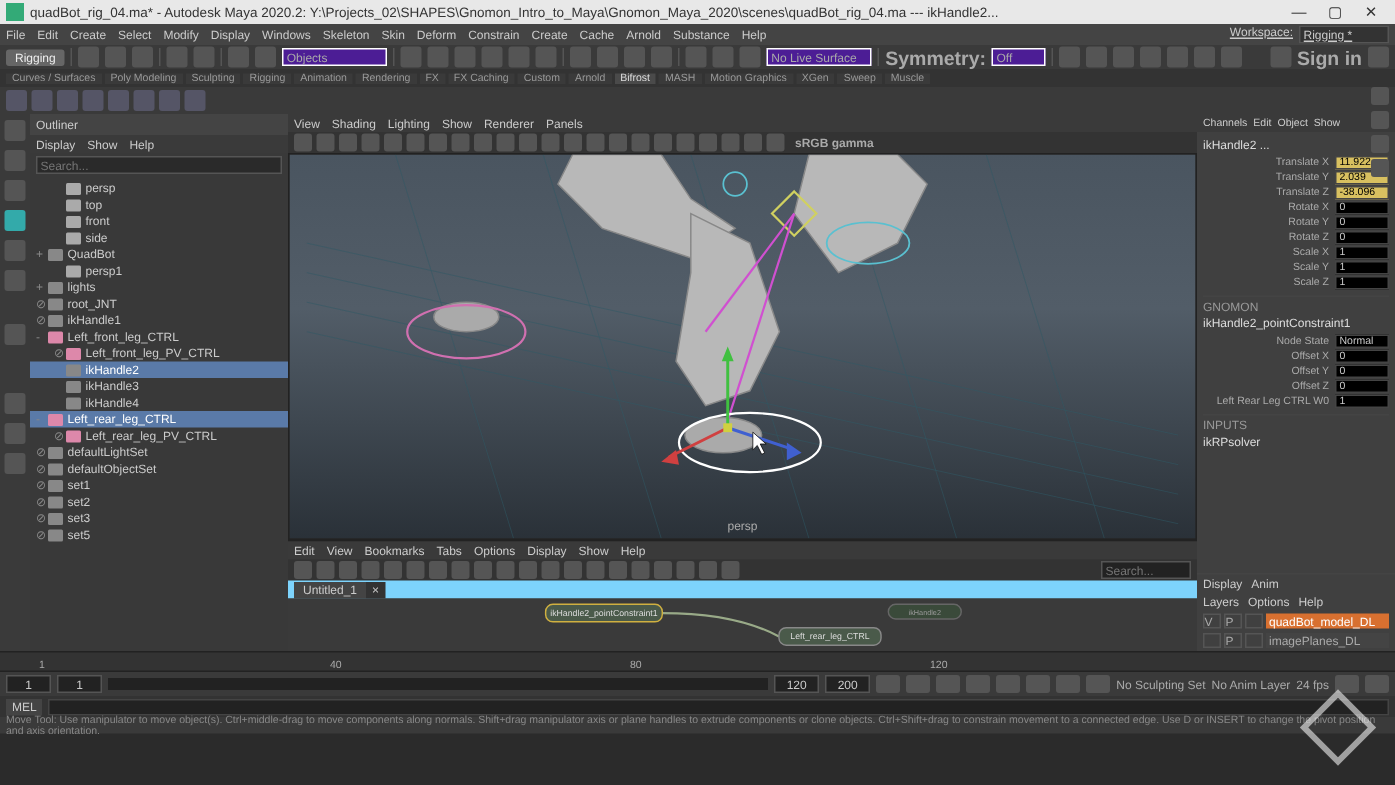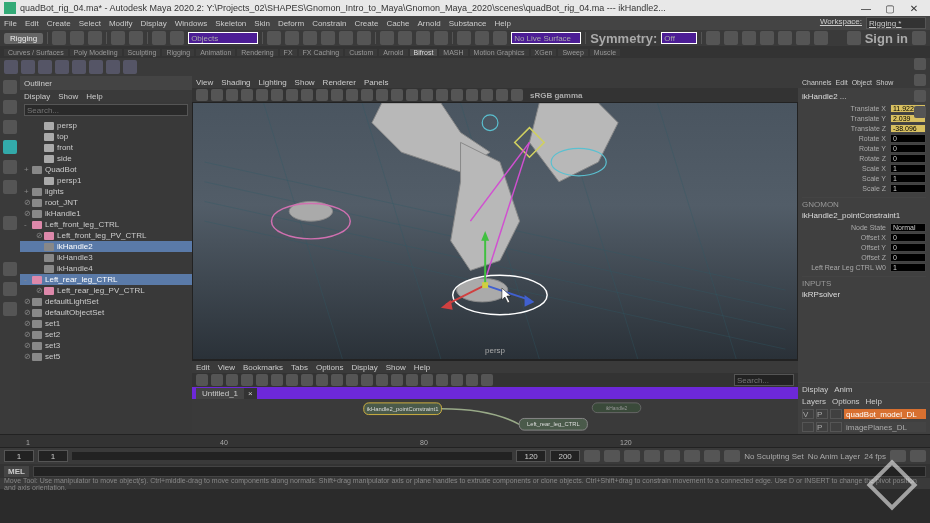--- a/index.html
+++ b/index.html
@@ -64,21 +64,21 @@
 .viewport { flex: 1; background: linear-gradient(180deg, #4a5560 0%, #525d68 40%, #2a3138 100%); position: relative; border: 1px solid #222; overflow:hidden; }
 .viewport .camera-label { position: absolute; bottom: 4px; left: 50%; transform: translateX(-50%); font-size: 8px; color: #aaa; }
 .viewport svg { position: absolute; inset: 0; width: 100%; height: 100%; }
 
 
 .nodeeditor { height: 74px; background: #393939; display: flex; flex-direction: column; border-top: 1px solid #222; }
 .nemenu { height: 12px; background: #3a3a3a; display: flex; align-items: center; gap: 8px; padding: 0 4px; font-size: 8px; color: #ccc; }
 .netools { height: 14px; background: #333; display: flex; align-items: center; gap: 3px; padding: 0 4px; }
 .netools .nbtn { width: 12px; height: 12px; background: #555; border-radius: 2px; }
 .netools input { background: #222; border: 1px solid #555; color: #aaa; font-size: 8px; height: 12px; width: 60px; padding: 0 2px; }
-.netabs { height: 12px; background: #6d28d9; display: flex; align-items: center; padding: 0 4px; font-size: 8px; }
+.netabs { height: 12px; background: #7dd3fc; display: flex; align-items: center; padding: 0 4px; font-size: 8px; }
 .netabs span { padding: 1px 6px; background: #444; color: #ccc; }
 .negraph { flex: 1; background: #3a3a3a; position: relative; }
 .negraph svg { position:absolute; inset:0; width:100%; height:100%; }
 
 
 .rightpanel { width: 132px; background: #404040; display: flex; flex-direction: column; }
 .rptabs { height: 12px; background: #3a3a3a; display: flex; align-items: center; gap: 4px; padding: 0 4px; font-size: 7px; color: #ccc; }
 .rptabs span { cursor: default; }
 .rpbody { flex: 1; padding: 2px 4px; }
 .rpheader { font-size: 8px; color: #ddd; margin: 2px 0; }
@@ -100,21 +100,21 @@
 .timelinebar { height: 30px; background: #2b2b2b; display: flex; flex-direction: column; }
 .tlruler { height: 14px; background: #333; position: relative; border-top: 1px solid #222; border-bottom: 1px solid #222; }
 .tlplay { height: 16px; background: #3a3a3a; display: flex; align-items: center; gap: 4px; padding: 0 4px; }
 .tlplay .tfield { background: #222; border: 1px solid #555; color: #ccc; font-size: 8px; height: 12px; width: 30px; padding: 0 2px; display:flex; align-items:center; justify-content:center; }
 .tlplay .pbtn { width: 16px; height: 12px; background: #555; border-radius: 2px; }
 .tlplay .slider { flex: 1; height: 8px; background: #222; position: relative; }
 .tlplay .label { font-size: 8px; color: #aaa; }
 
 
 .cmdbar { height: 14px; background: #333; display: flex; align-items: center; padding: 0 4px; gap: 4px; }
-.cmdbar .mel { font-size: 8px; color: #ccc; background: #444; padding: 1px 4px; font-weight: bold; }
+.cmdbar .mel { font-size: 8px; color: #ccc; background: #444; padding: 1px 4px; }
 .cmdbar input { flex: 1; background: #222; border: 1px solid #444; color: #ccc; font-size: 8px; height: 11px; padding: 0 2px; }
 
 
 .helpbar { height: 11px; background: #3a3a3a; display: flex; align-items: center; padding: 0 4px; font-size: 7px; color: #888; }
 
 
 .watermark { position: absolute; right: 10px; bottom: 20px; font-size: 28px; font-weight: bold; color: rgba(240,240,240,0.6); letter-spacing: 1px; pointer-events: none; }
 .watermark .logo { display: inline-block; width: 36px; height: 36px; border: 4px solid rgba(240,240,240,0.6); transform: rotate(45deg); margin-right: 10px; vertical-align: middle; }
 
 .rightsideicons { position:absolute; right:2px; top:58px; width:14px; display:flex; flex-direction:column; gap:4px; }

